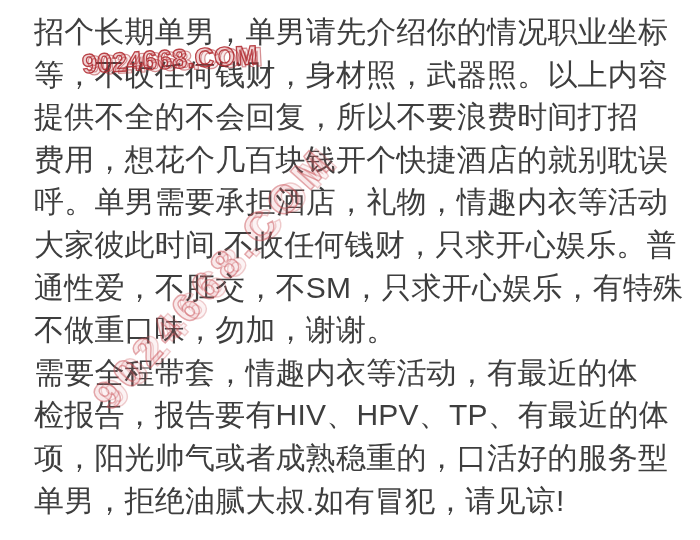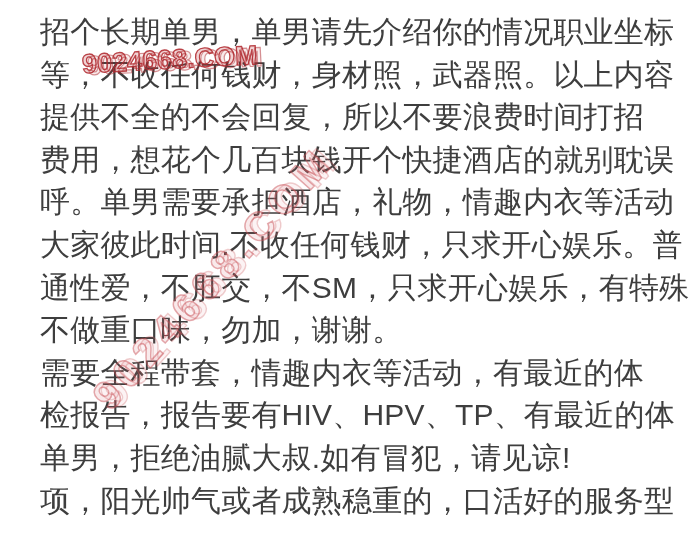--- a/index.html
+++ b/index.html
@@ -20,21 +20,20 @@
     width: 650px;
     color: #3e3e3e;
     font-size: 30px;
     font-weight: 400;
   }
   .line {
     height: 42.6px;
     line-height: 42.6px;
     white-space: nowrap;
     letter-spacing: 0.2px;
-    margin-left: 6px;
   }
   
   .wm { position: absolute; pointer-events: none; }
   .wm-copy {
     position: absolute;
     left: 0; top: 0;
     white-space: nowrap;
     font-weight: bold;
   }
   .wm-top {
@@ -80,22 +79,22 @@
     <div class="line">招个长期单男，单男请先介绍你的情况职业坐标</div>
     <div class="line">等，不收任何钱财，身材照，武器照。以上内容</div>
     <div class="line">提供不全的不会回复，所以不要浪费时间打招</div>
     <div class="line">费用，想花个几百块钱开个快捷酒店的就别耽误</div>
     <div class="line">呼。单男需要承担酒店，礼物，情趣内衣等活动</div>
     <div class="line">大家彼此时间.不收任何钱财，只求开心娱乐。普</div>
     <div class="line">通性爱，不肛交，不SM，只求开心娱乐，有特殊</div>
     <div class="line">不做重口味，勿加，谢谢。</div>
     <div class="line">需要全程带套，情趣内衣等活动，有最近的体</div>
     <div class="line">检报告，报告要有HIV、HPV、TP、有最近的体</div>
+    <div class="line">项，阳光帅气或者成熟稳重的，口活好的服务型</div>
     <div class="line">单男，拒绝油腻大叔.如有冒犯，请见谅!</div>
-    <div class="line">项，阳光帅气或者成熟稳重的，口活好的服务型</div>
   </div>
 
   <div class="wm wm-top">
     <span class="wm-copy copy-b">9024668.COM</span>
     <span class="wm-copy copy-a">9024668.COM</span>
   </div>
 
   <div class="wm wm-diag">
     <span class="wm-copy copy-b">9024668.COM</span>
     <span class="wm-copy copy-a">9024668.COM</span>

